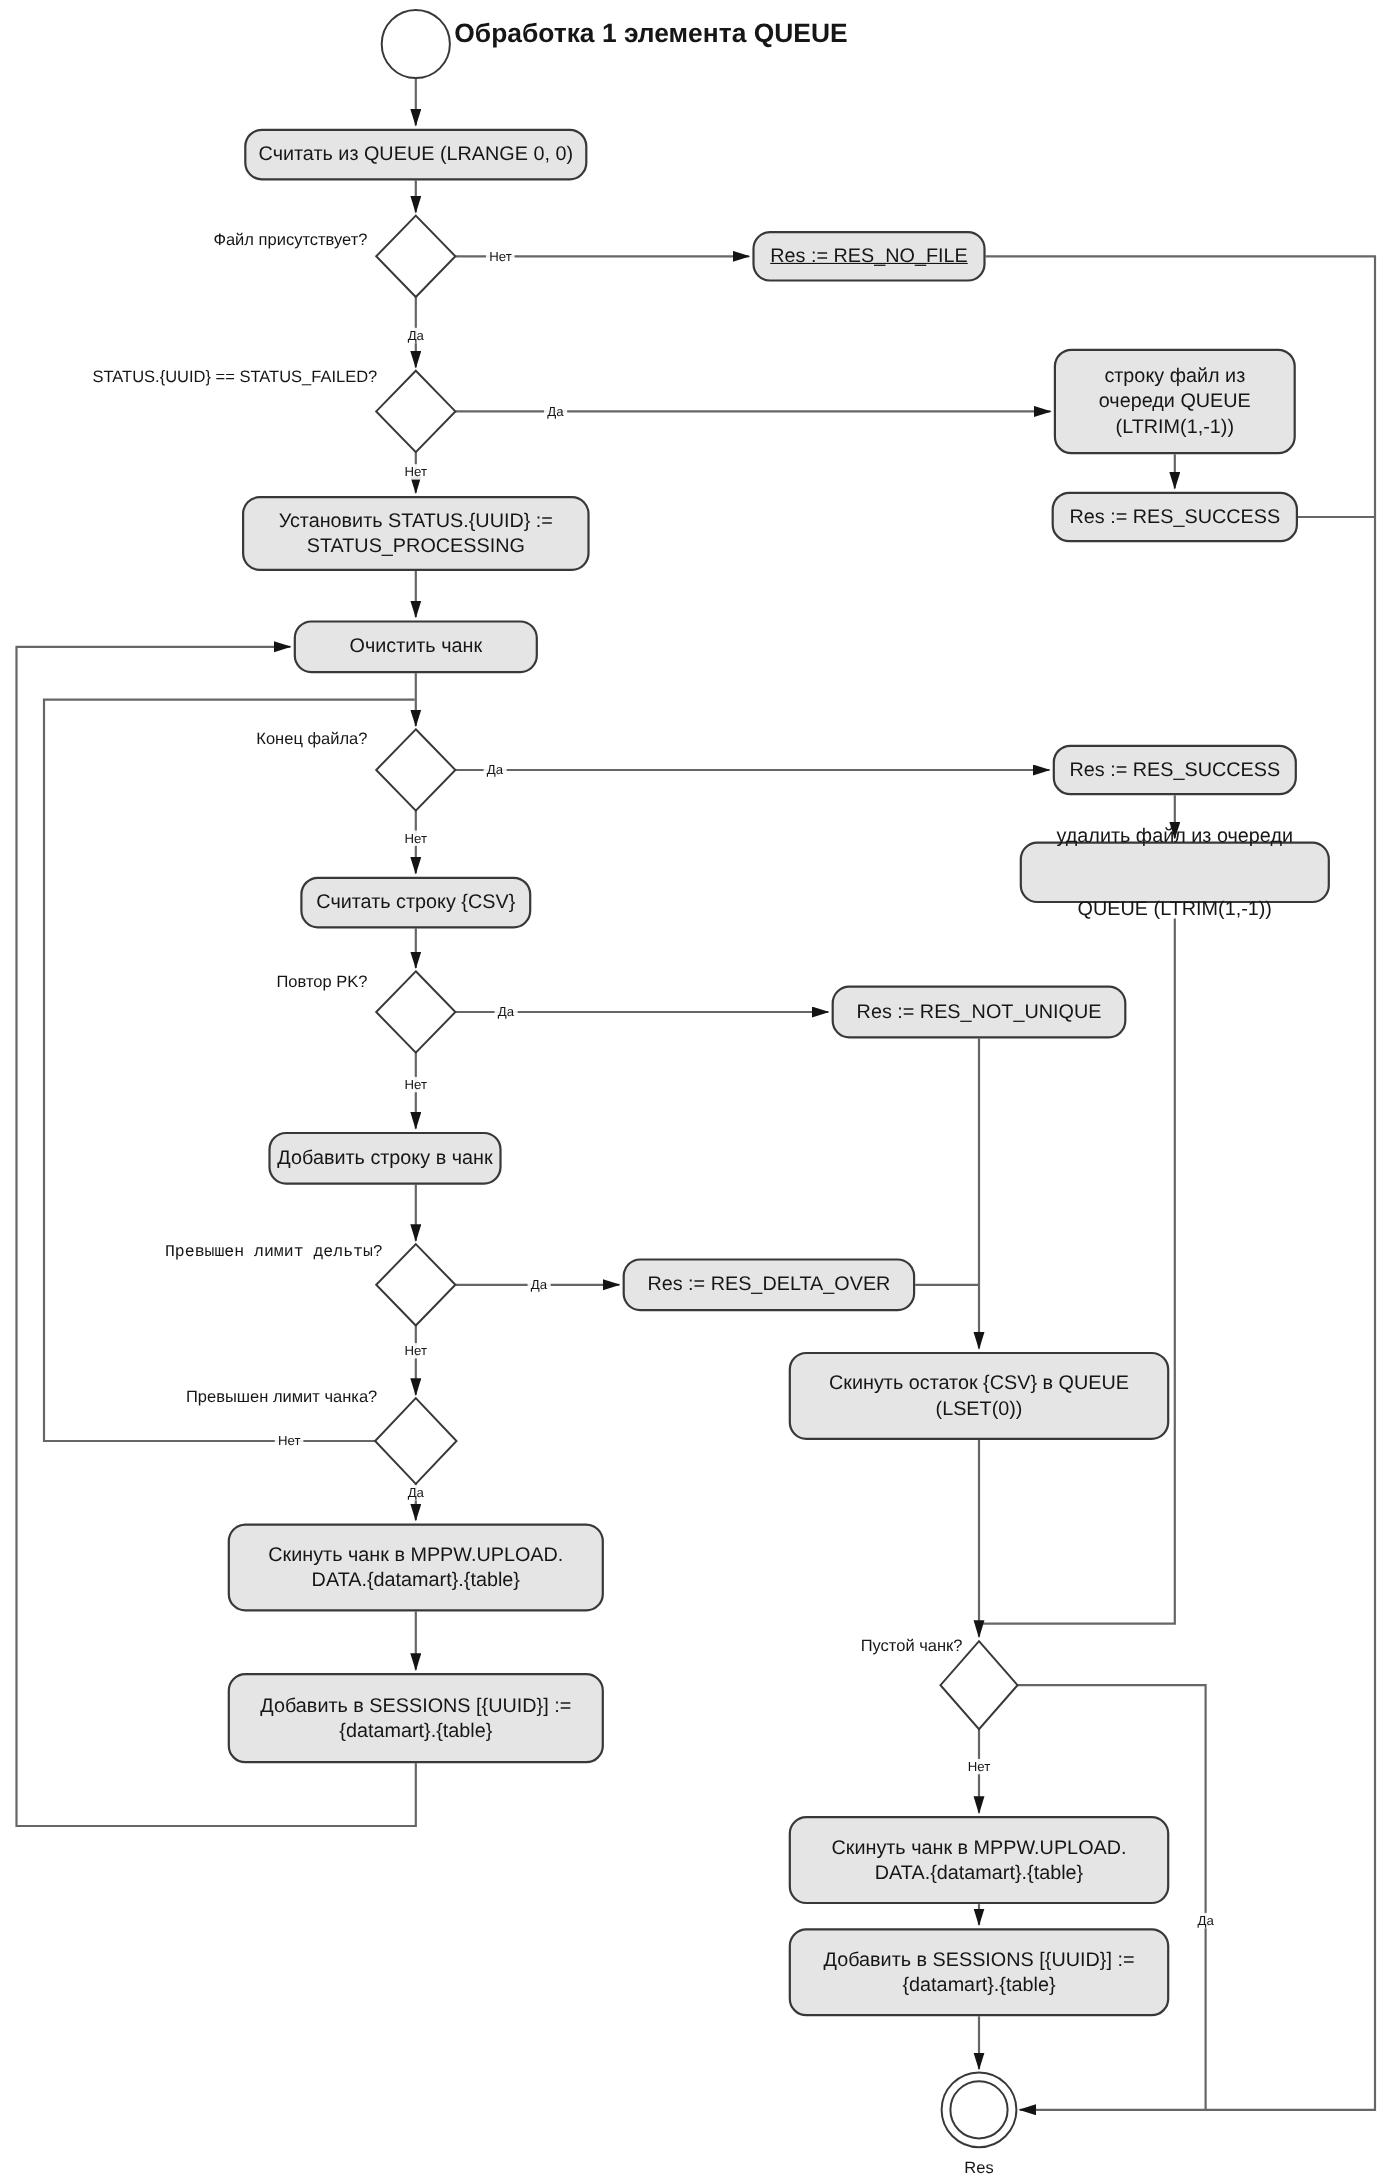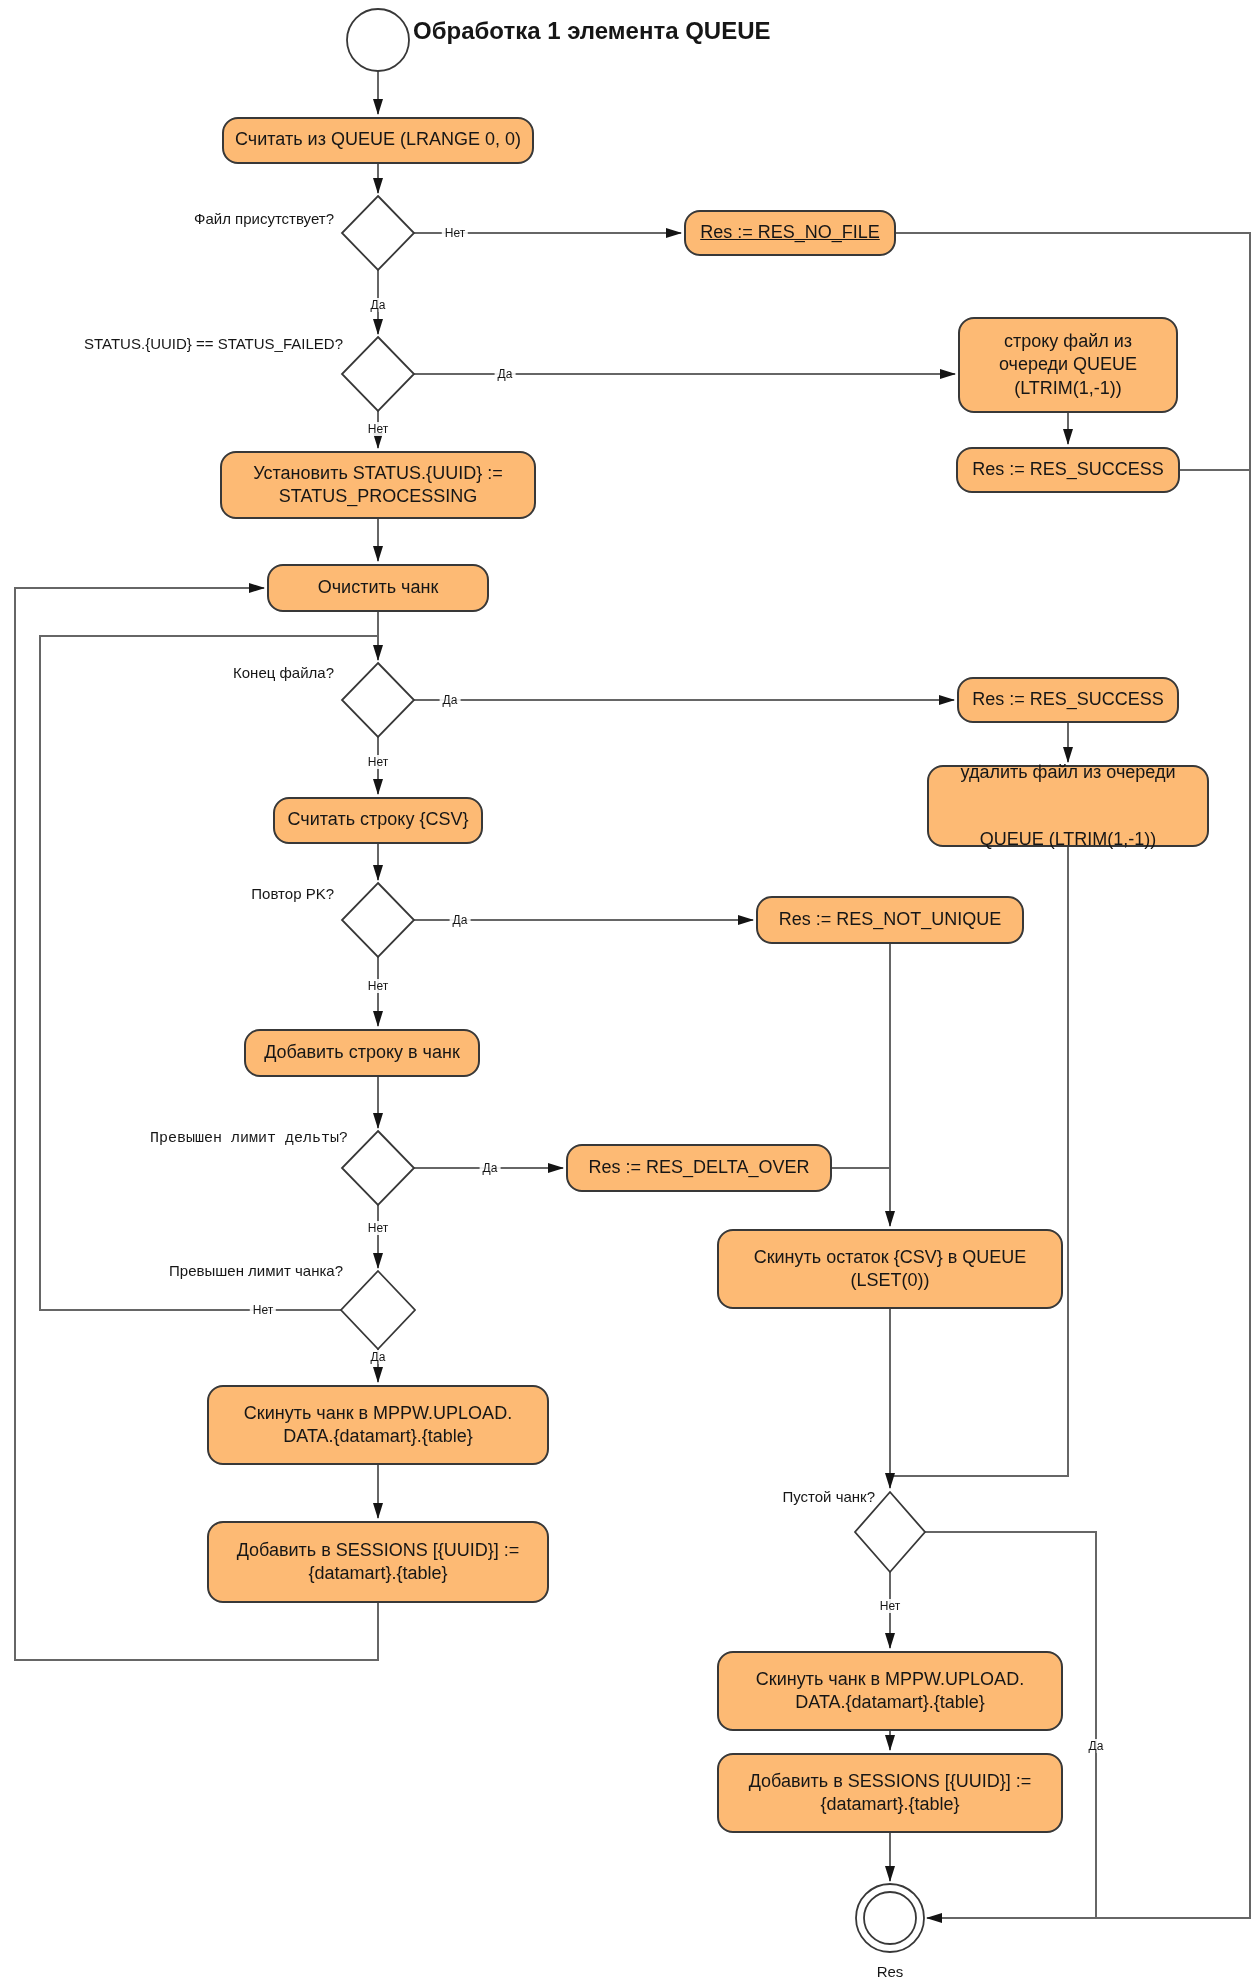--- a/index.html
+++ b/index.html
@@ -8,21 +8,21 @@
     width:1258px;height:1981px;
     background:var(--bg,#ffffff);
     font-family:"Liberation Sans","DejaVu Sans",sans-serif;
     overflow:hidden;
   }
   #wires{position:absolute;left:0;top:0;z-index:1;}
   #wires .wire{fill:none;stroke:var(--line,#666666);stroke-width:2;}
   #wires .shape{fill:#ffffff;stroke:var(--border,#383838);stroke-width:1.8;}
   .box{
     position:absolute;box-sizing:border-box;z-index:2;
-    border:2px solid var(--border,#383838);border-radius:16px;background:#fdba74;
+    border:2px solid var(--border,#383838);border-radius:16px;background:#e5e5e5;
     display:flex;flex-direction:column;align-items:center;justify-content:center;
     text-align:center;font-size:18px;line-height:1.28;color:var(--text,#161616);
     padding:2px 6px;
   }
   .side-lbl{
     position:absolute;z-index:3;font-size:15px;color:var(--text,#161616);
     white-space:nowrap;background:rgba(255,255,255,.85);padding:0 2px;
   }
   .edge-lbl{
     position:absolute;z-index:3;transform:translate(-50%,-50%);
@@ -118,32 +118,32 @@
       <div>Установить STATUS.{UUID} :=</div>
       <div>STATUS_PROCESSING</div>
     </div>
     <div class="box" style="left: 267px; top: 564px; width: 222px; height: 48px;">
       <div>Очистить чанк</div>
     </div>
     <div class="side-lbl" style="top: 672px; right: 922px; transform: translateY(-50%);">Конец файла?</div>
     <div class="box" style="left: 957px; top: 677px; width: 222px; height: 46px;">
       <div>Res := RES_SUCCESS</div>
     </div>
-    <div class="box" style="left: 927px; top: 765px; width: 282px; height: 82px; gap: 43px;">
+    <div class="box" style="left: 927px; top: 765px; width: 282px; height: 56px; gap: 43px;">
       <div>удалить файл из очереди</div>
       <div>QUEUE (LTRIM(1,-1))</div>
     </div>
     <div class="box" style="left: 273px; top: 796.5px; width: 210px; height: 47px;">
       <div>Считать строку {CSV}</div>
     </div>
     <div class="side-lbl" style="top: 893px; right: 922px; transform: translateY(-50%);">Повтор PK?</div>
     <div class="box" style="left: 756px; top: 896px; width: 268px; height: 48px;">
       <div>Res := RES_NOT_UNIQUE</div>
     </div>
-    <div class="box" style="left: 244px; top: 1029px; width: 236px; height: 48px;">
+    <div class="box" style="left: 244px; top: 1029px; width: 212px; height: 48px;">
       <div>Добавить строку в чанк</div>
     </div>
     <div class="side-lbl" style="top: 1138px; right: 908px; transform: translateY(-50%); font-family: Liberation Mono, monospace;">Превышен лимит дельты?</div>
     <div class="box" style="left: 566px; top: 1144px; width: 266px; height: 48px;">
       <div>Res := RES_DELTA_OVER</div>
     </div>
     <div class="box" style="left: 717px; top: 1229px; width: 346px; height: 80px;">
       <div>Скинуть остаток {CSV} в QUEUE</div>
       <div>(LSET(0))</div>
     </div>

